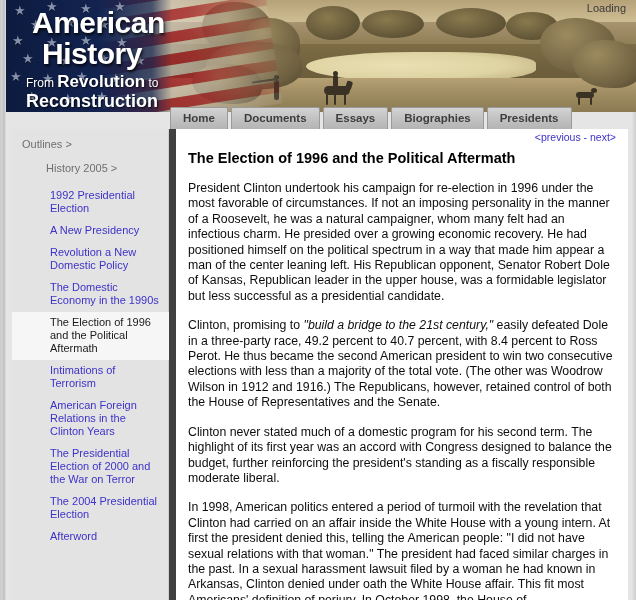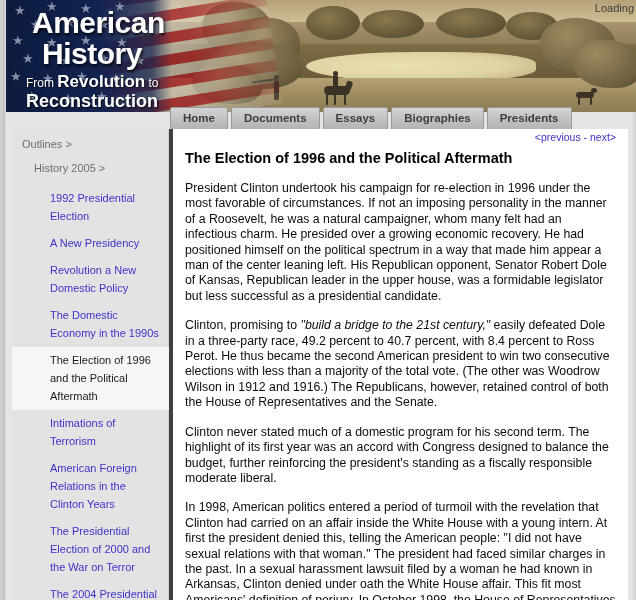--- a/index.html
+++ b/index.html
@@ -157,21 +157,21 @@
     text-shadow: 1px 1px 2px rgba(0,0,0,0.8);
     font-family: "Liberation Sans", sans-serif;
   }
   #banner-sub .s1 { font-size: 12px; font-weight: normal; }
   #banner-sub .s1 b { font-size: 17px; font-weight: bold; }
   #banner-sub .s2 { display: block; font-size: 18px; font-weight: bold; line-height: 20px; margin-top: -1px; }
   #banner-sub .s3 { display: block; font-size: 12px; font-weight: bold; line-height: 13px; }
 
   #loading {
     position: absolute;
-    right: 2px; top: 2px;
+    right: 10px; top: 2px;
     z-index: 8;
     font-size: 11px;
     color: #3a3a3a;
     font-family: "Liberation Sans", sans-serif;
   }
 
   
   #tabs {
     position: absolute;
     left: 170px; top: 107px;
@@ -220,46 +220,46 @@
     background: #e3e3e3;
     border-right: 1px solid #d0d0d0;
   }
   .crumb {
     font-size: 11px;
     color: #6f6f6f;
     line-height: 14px;
     padding: 2px 6px 2px 0;
   }
   .crumb.c0 { margin-left: 10px; margin-top: 6px; }
-  .crumb.c1 { margin-left: 22px; margin-top: 6px; }
+  .crumb.c1 { margin-left: 34px; margin-top: 6px; }
   .crumb.c2 { margin-left: 34px; margin-top: 6px; }
 
   #toc { margin-top: 8px; }
   .toc-item {
     display: block;
     font-size: 11px;
-    line-height: 18px;
+    line-height: 13px;
     color: #3e32c8;
     text-decoration: none;
     padding: 4px 6px 5px 38px;
     cursor: pointer;
   }
   .toc-item.current {
     color: #1a1a1a;
     background: #f6f6f6;
     margin-right: -1px;
     padding-right: 7px;
   }
 
   #main {
     position: absolute;
     left: 163px; top: 0; right: 4px;
     bottom: 0;
     background: #ffffff;
-    border-left: 4px solid #404040;
+    border-left: 7px solid #404040;
     overflow: hidden;
   }
   #pager {
     text-align: right;
     padding: 2px 12px 0 0;
     font-size: 10.5px;
   }
   #pager a {
     color: #3e32c8;
     text-decoration: none;

